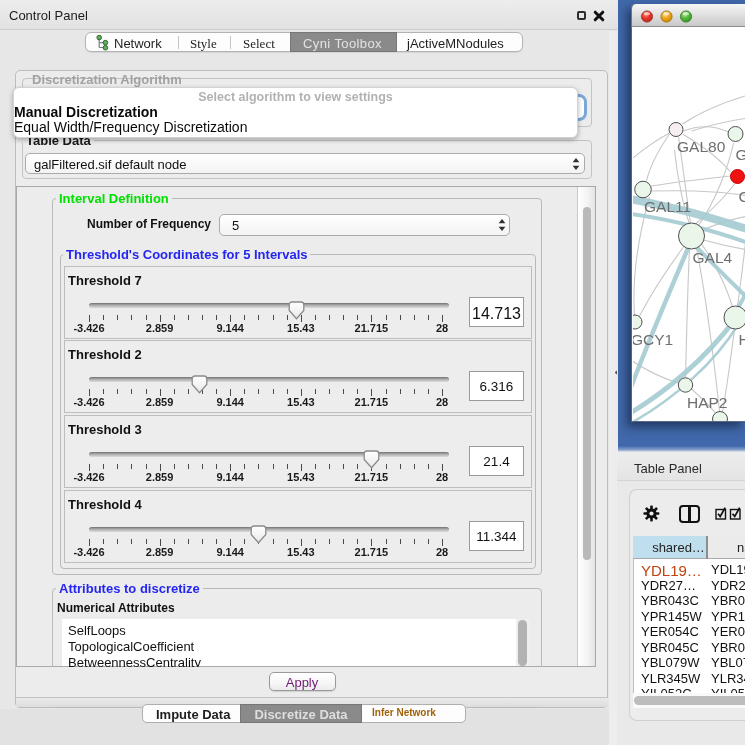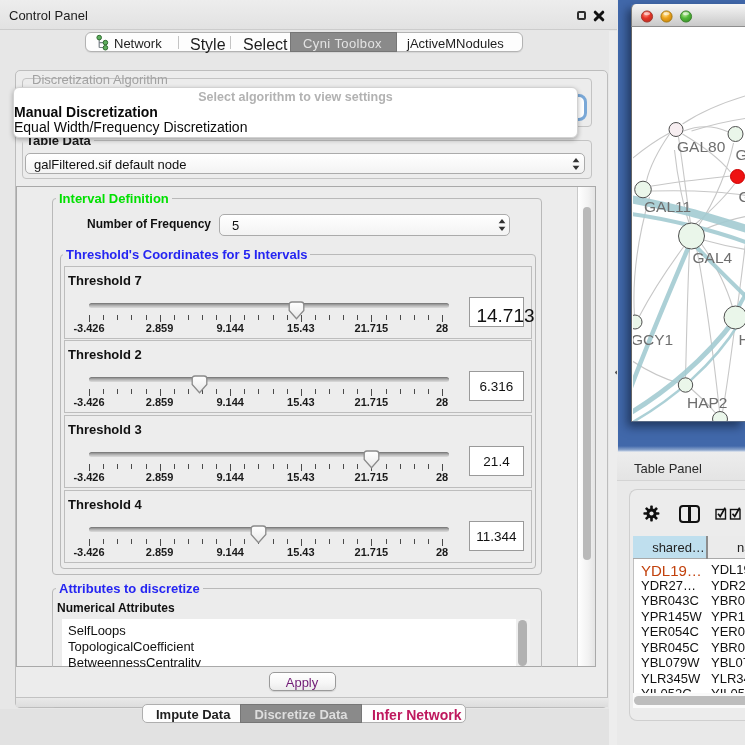--- a/index.html
+++ b/index.html
@@ -25,30 +25,30 @@
 <div class="abs" style="left:85px;top:32px;width:438px;height:20px;background:#fdfdfd;border:1px solid #b3b3b3;border-radius:6px;box-shadow:0 1px 1px rgba(0,0,0,0.08);"></div>
 <div class="abs" style="left:290px;top:32px;width:107px;height:20px;background:#8a8a8a;border:1px solid #767676;"></div>
 <svg class="abs" style="left:96px;top:34px;" width="13" height="17" viewBox="0 0 13 17">
  <path d="M3.2 4 V13.5 M3.2 8.6 H8.6 M3.2 13.5 H8.6" stroke="#7a8288" stroke-width="1.2" fill="none"></path>
  <circle cx="3.2" cy="3.6" r="2.3" fill="#5eae5e" stroke="#2f6b2f" stroke-width="1"></circle>
  <circle cx="9.4" cy="8.6" r="2.3" fill="#5eae5e" stroke="#2f6b2f" stroke-width="1"></circle>
  <circle cx="9.4" cy="13.7" r="2.3" fill="#5eae5e" stroke="#2f6b2f" stroke-width="1"></circle>
 </svg>
 <div class="abs" style="left:114px;top:36px;font-size:13px;font-weight:400;color:#1e1e1e;">Network</div>
 <div class="abs" style="left:178px;top:36px;width:1px;height:13px;background:#c4c4c4;"></div>
-<div class="abs" style="left:190px;top:36px;font-size:16px;font-weight:400;color:#1e1e1e;">Style</div>
+<div class="abs" style="left:190px;top:36px;font-size:13px;font-weight:400;color:#1e1e1e;font-family:Liberation Serif, serif;">Style</div>
 <div class="abs" style="left:230px;top:36px;width:1px;height:13px;background:#c4c4c4;"></div>
-<div class="abs" style="left:243px;top:36px;font-size:16px;font-weight:400;color:#1e1e1e;">Select</div>
+<div class="abs" style="left:243px;top:36px;font-size:13px;font-weight:400;color:#1e1e1e;font-family:Liberation Serif, serif;">Select</div>
 <div class="abs" style="left:303px;top:36px;font-size:13px;font-weight:400;color:#e3e3e3;letter-spacing:0.4px;">Cyni Toolbox</div>
 <div class="abs" style="left:407px;top:36px;font-size:13px;font-weight:400;color:#1e1e1e;">jActiveMNodules</div>
 
 <div class="abs" style="left:15px;top:70px;width:592.5px;height:638px;background:#ececec;border:1px solid #bdbdbd;border-radius:5px;"></div>
 
 <div class="abs" style="left:22px;top:78px;width:570px;height:49px;border:1px solid #c3c3c3;border-radius:4px;"></div>
-<div class="abs" style="left:32px;top:72px;font-size:13px;font-weight:normal;color:#a2a2a2;">Discretization Algorithm</div>
+<div class="abs" style="left:32px;top:72px;font-size:13px;font-weight:bold;color:#a2a2a2;">Discretization Algorithm</div>
 
 <div class="abs" style="left:556px;top:94px;width:31px;height:27px;background:#fff;border:3px solid #7aa8d7;border-radius:8px;"></div>
 
 <div class="abs" style="left:22px;top:140px;width:570px;height:39px;border:1px solid #c3c3c3;border-radius:4px;"></div>
 <div class="abs grouptitle" style="left:23px;top:133.5px;color:#1a1a1a;">Table Data</div>
 <div class="abs" style="left:25px;top:153px;width:560px;height:21px;background:linear-gradient(#ffffff,#f3f3f3);border:1px solid #ababab;border-radius:5px;"></div>
 <div class="abs" style="left:34px;top:157px;font-size:13px;color:#111;">galFiltered.sif default node</div>
 <svg class="abs" style="left:571.5px;top:158px;" width="8" height="12" viewBox="0 0 8 12">
     <path d="M4 0 L7.4 4.3 H0.6 Z" fill="#333"></path>
     <path d="M4 12 L0.6 7.7 H7.4 Z" fill="#333"></path>
@@ -112,21 +112,21 @@
     <svg class="abs" style="left:287.5px;top:301px;" width="17" height="19" viewBox="0 0 17 19">
       <defs>
         <linearGradient id="th0" x1="0" y1="0" x2="0" y2="1">
           <stop offset="0" stop-color="#ffffff"></stop>
           <stop offset="1" stop-color="#e8e8e8"></stop>
         </linearGradient>
       </defs>
       <path d="M4 1 H13 Q15.8 1 15.8 3.8 V9.5 L8.5 17.8 L1.2 9.5 V3.8 Q1.2 1 4 1 Z" fill="url(#th0)" stroke="#8a8a8a" stroke-width="1.3"></path>
     </svg>
     <div class="abs" style="left:469px;top:297px;width:55px;height:30px;background:#fff;border:1.5px solid #9a9a9a;"></div>
-    <div class="abs" style="left:469px;top:305px;width:73px;text-align:center;font-size:19px;color:#111;">14.713</div>
+    <div class="abs" style="left:469px;top:305px;width:55px;text-align:center;font-size:16px;color:#111;">14.713</div>
     <div class="abs" style="left:64px;top:340px;width:468px;height:73px;background:#ededed;border:1px solid #bdbdbd;"></div>
     <div class="abs" style="left:68px;top:347px;font-size:13px;font-weight:bold;color:#111;">Threshold 2</div>
     <div class="abs" style="left:89px;top:377px;width:360px;height:5px;border-radius:2.5px;background:linear-gradient(#909090,#bcbcbc 50%,#dcdcdc);border-top:1px solid #7e7e7e;"></div>
     <div class="abs" style="left:89.0px;top:389px;width:1px;height:7px;background:#4a4a4a;"></div>
     <div class="abs" style="left:103.1px;top:389px;width:1px;height:5px;background:#4a4a4a;"></div>
     <div class="abs" style="left:117.2px;top:389px;width:1px;height:5px;background:#4a4a4a;"></div>
     <div class="abs" style="left:131.4px;top:389px;width:1px;height:5px;background:#4a4a4a;"></div>
     <div class="abs" style="left:145.5px;top:389px;width:1px;height:5px;background:#4a4a4a;"></div>
     <div class="abs" style="left:159.6px;top:389px;width:1px;height:7px;background:#4a4a4a;"></div>
     <div class="abs" style="left:173.7px;top:389px;width:1px;height:5px;background:#4a4a4a;"></div>
@@ -276,21 +276,21 @@
 
 <div class="abs" style="left:268.5px;top:671.5px;width:67px;height:19.5px;background:linear-gradient(#ffffff,#f6f6f6 60%,#ebebeb);border:1px solid #9a9a9a;border-radius:5px;box-shadow:0 1px 1px rgba(0,0,0,0.12);"></div>
 <div class="abs" style="left:268.5px;top:674.5px;width:67px;text-align:center;font-size:13px;font-weight:400;color:#701a75;">Apply</div>
 
 <div class="abs" style="left:0;top:709px;width:620px;height:36px;background:#e2e2e2;"></div>
 
 <div class="abs" style="left:142px;top:704px;width:324px;height:19px;background:#fdfdfd;border:1px solid #aeaeae;border-radius:5px;"></div>
 <div class="abs" style="left:240px;top:704px;width:122px;height:19px;background:#8a8a8a;border:1px solid #767676;"></div>
 <div class="abs" style="left:156px;top:707px;font-size:13px;font-weight:bold;color:#1e1e1e;">Impute Data</div>
 <div class="abs" style="left:240px;top:707px;width:122px;text-align:center;font-size:13px;font-weight:bold;color:#dedede;">Discretize Data</div>
-<div class="abs" style="left:372px;top:707px;font-size:14px;font-weight:bold;color:#be185d;">Infer Network</div>
+<div class="abs" style="left:372px;top:707px;font-size:10px;font-weight:bold;color:#a16207;">Infer Network</div>
 
 <div class="abs" style="left:13px;top:87px;width:565px;height:50.5px;background:#ffffff;border:1px solid #d2d2d2;border-radius:6px;box-shadow:0 2px 5px rgba(0,0,0,0.3);"></div>
 <div class="abs" style="left:13px;top:89.5px;width:565px;text-align:center;font-size:12.5px;font-weight:bold;color:#b2b2b2;">Select algorithm to view settings</div>
 <div class="abs" style="left:14px;top:104px;font-size:14px;font-weight:bold;color:#0a0a0a;">Manual Discretization</div>
 <div class="abs" style="left:14px;top:118.5px;font-size:14px;color:#0a0a0a;">Equal Width/Frequency Discretization</div>
 
 <div class="abs" style="left:608.5px;top:31px;width:8.5px;height:714px;background:#ededed;"></div>
 
 <svg class="abs" style="left:615px;top:369px;" width="5" height="7" viewBox="0 0 5 7">
     <path d="M4.5 0.5 L0.8 3.5 L4.5 6.5" fill="none" stroke="#5a5a5a" stroke-width="1.6"></path>

